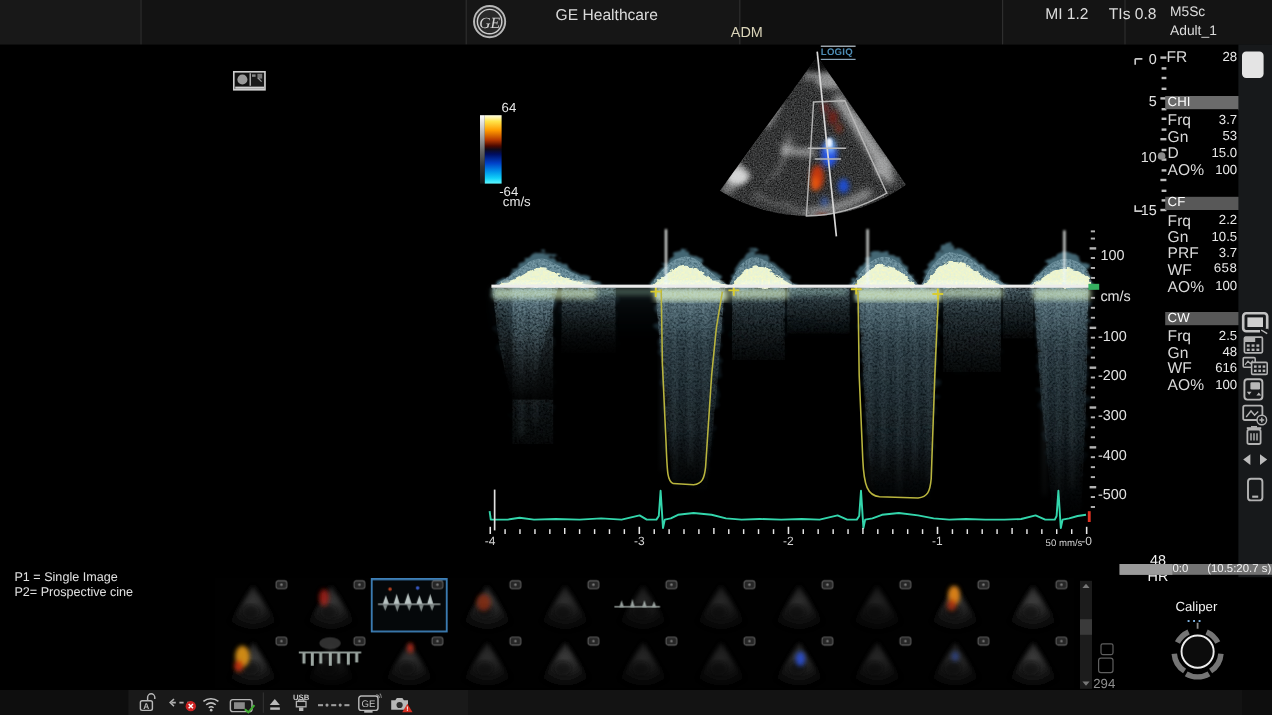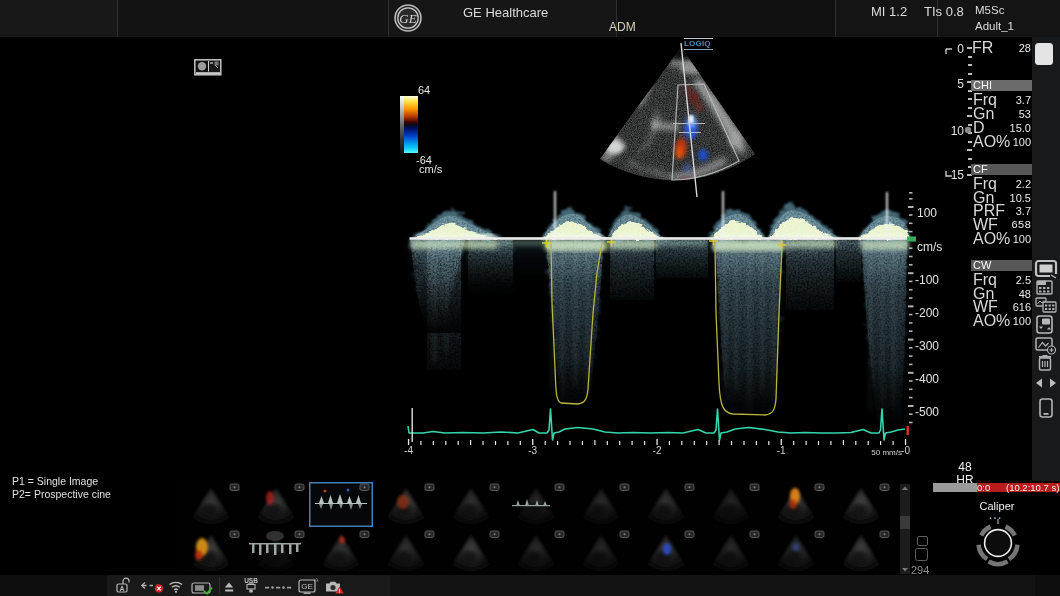--- a/index.html
+++ b/index.html
@@ -5,21 +5,21 @@
 html,body{margin:0;padding:0;background:#000;}
 #screen{position:relative;width:1060px;height:596px;background:#000;overflow:hidden;
   font-family:"Liberation Sans",sans-serif;}
 .abs{position:absolute;}
 
 #topbar{left:0;top:0;width:1060px;height:37px;background:#131313;}
 .tbsec{position:absolute;top:0;height:37px;}
 .tbdiv{position:absolute;top:0;width:1px;height:37px;background:#2e2e2e;}
 .tbtxt{position:absolute;color:#dcdcdc;font-size:13px;white-space:nowrap;margin-left:33px;}
 
-.ptxt{position:absolute;color:#d8d8d8;font-size:16px;line-height:12px;white-space:nowrap;text-align:right;}
+.ptxt{position:absolute;color:#d8d8d8;font-size:13px;line-height:12px;white-space:nowrap;text-align:right;}
 .pval{position:absolute;color:#e8e8e8;font-size:11px;text-align:right;width:40px;white-space:nowrap;}
 .phdr{position:absolute;left:971px;width:61px;height:11px;color:#fff;font-size:11px;line-height:11px;padding-left:2px;}
 
 #rstrip{left:1032px;top:37px;width:28px;height:444px;background:#17191b;}
 
 #statusbar{left:0;top:575px;width:1060px;height:21px;background:#0e0e0e;}
 </style>
 </head>
 <body>
 <div id="screen">
@@ -538,24 +538,24 @@
       <text x="388.2" y="271" text-anchor="middle">-1</text>
       <text x="512.5" y="271" text-anchor="middle">-0</text>
       <text x="509" y="272" text-anchor="end" font-size="8">50 mm/s</text>
     </g>
   </svg>
 
   <div class="abs" style="left:12px;top:475px;color:#e0e0e0;font-size:10.5px;">P1 = Single Image</div>
   <div class="abs" style="left:12px;top:488px;color:#e0e0e0;font-size:10.5px;">P2= Prospective cine</div>
 
   <div class="abs" style="left:950px;top:461px;width:30px;text-align:center;color:#f0f0f0;font-size:12px;line-height:13px;">48<br>HR</div>
-  <div class="abs" style="left:933px;top:483px;width:127px;height:9px;background:#b91c1c;">
+  <div class="abs" style="left:933px;top:470px;width:127px;height:9px;background:#737373;">
     <div class="abs" style="left:0;top:0;width:44px;height:9px;background:#9a9a9a;"></div>
     <div class="abs" style="left:44px;top:-1px;color:#f2f2f2;font-size:9.5px;">0:0</div>
-    <div class="abs" style="left:73px;top:-1px;color:#f2f2f2;font-size:9.5px;">(10.2:10.7 s)</div>
+    <div class="abs" style="left:73px;top:-1px;color:#f2f2f2;font-size:9.5px;">(10.5:20.7 s)</div>
   </div>
   <div class="abs" style="left:960px;top:500px;width:74px;text-align:center;color:#f2f2f2;font-size:11px;">Caliper</div>
   <div class="abs" style="left:989px;top:509px;color:#7fb2e0;font-size:11px;font-weight:bold;letter-spacing:1.5px;">...</div>
   <svg class="abs" style="left:973px;top:518px;" width="50" height="52" viewBox="0 0 50 52">
     <g stroke="#757575" stroke-width="4.6" fill="none">
       <path d="M8.2,17.5 A19,19 0 0,1 17.5,8.6"></path>
       <path d="M32.5,8.6 A19,19 0 0,1 41.8,17.5"></path>
       <path d="M5.5,24 A19,19 0 0,0 12,39.5" transform="rotate(-8 25 25)"></path>
       <path d="M44.5,24 A19,19 0 0,1 38,39.5" transform="rotate(8 25 25)"></path>
       <path d="M15.5,43.5 A19,19 0 0,0 34.5,43.5"></path>

